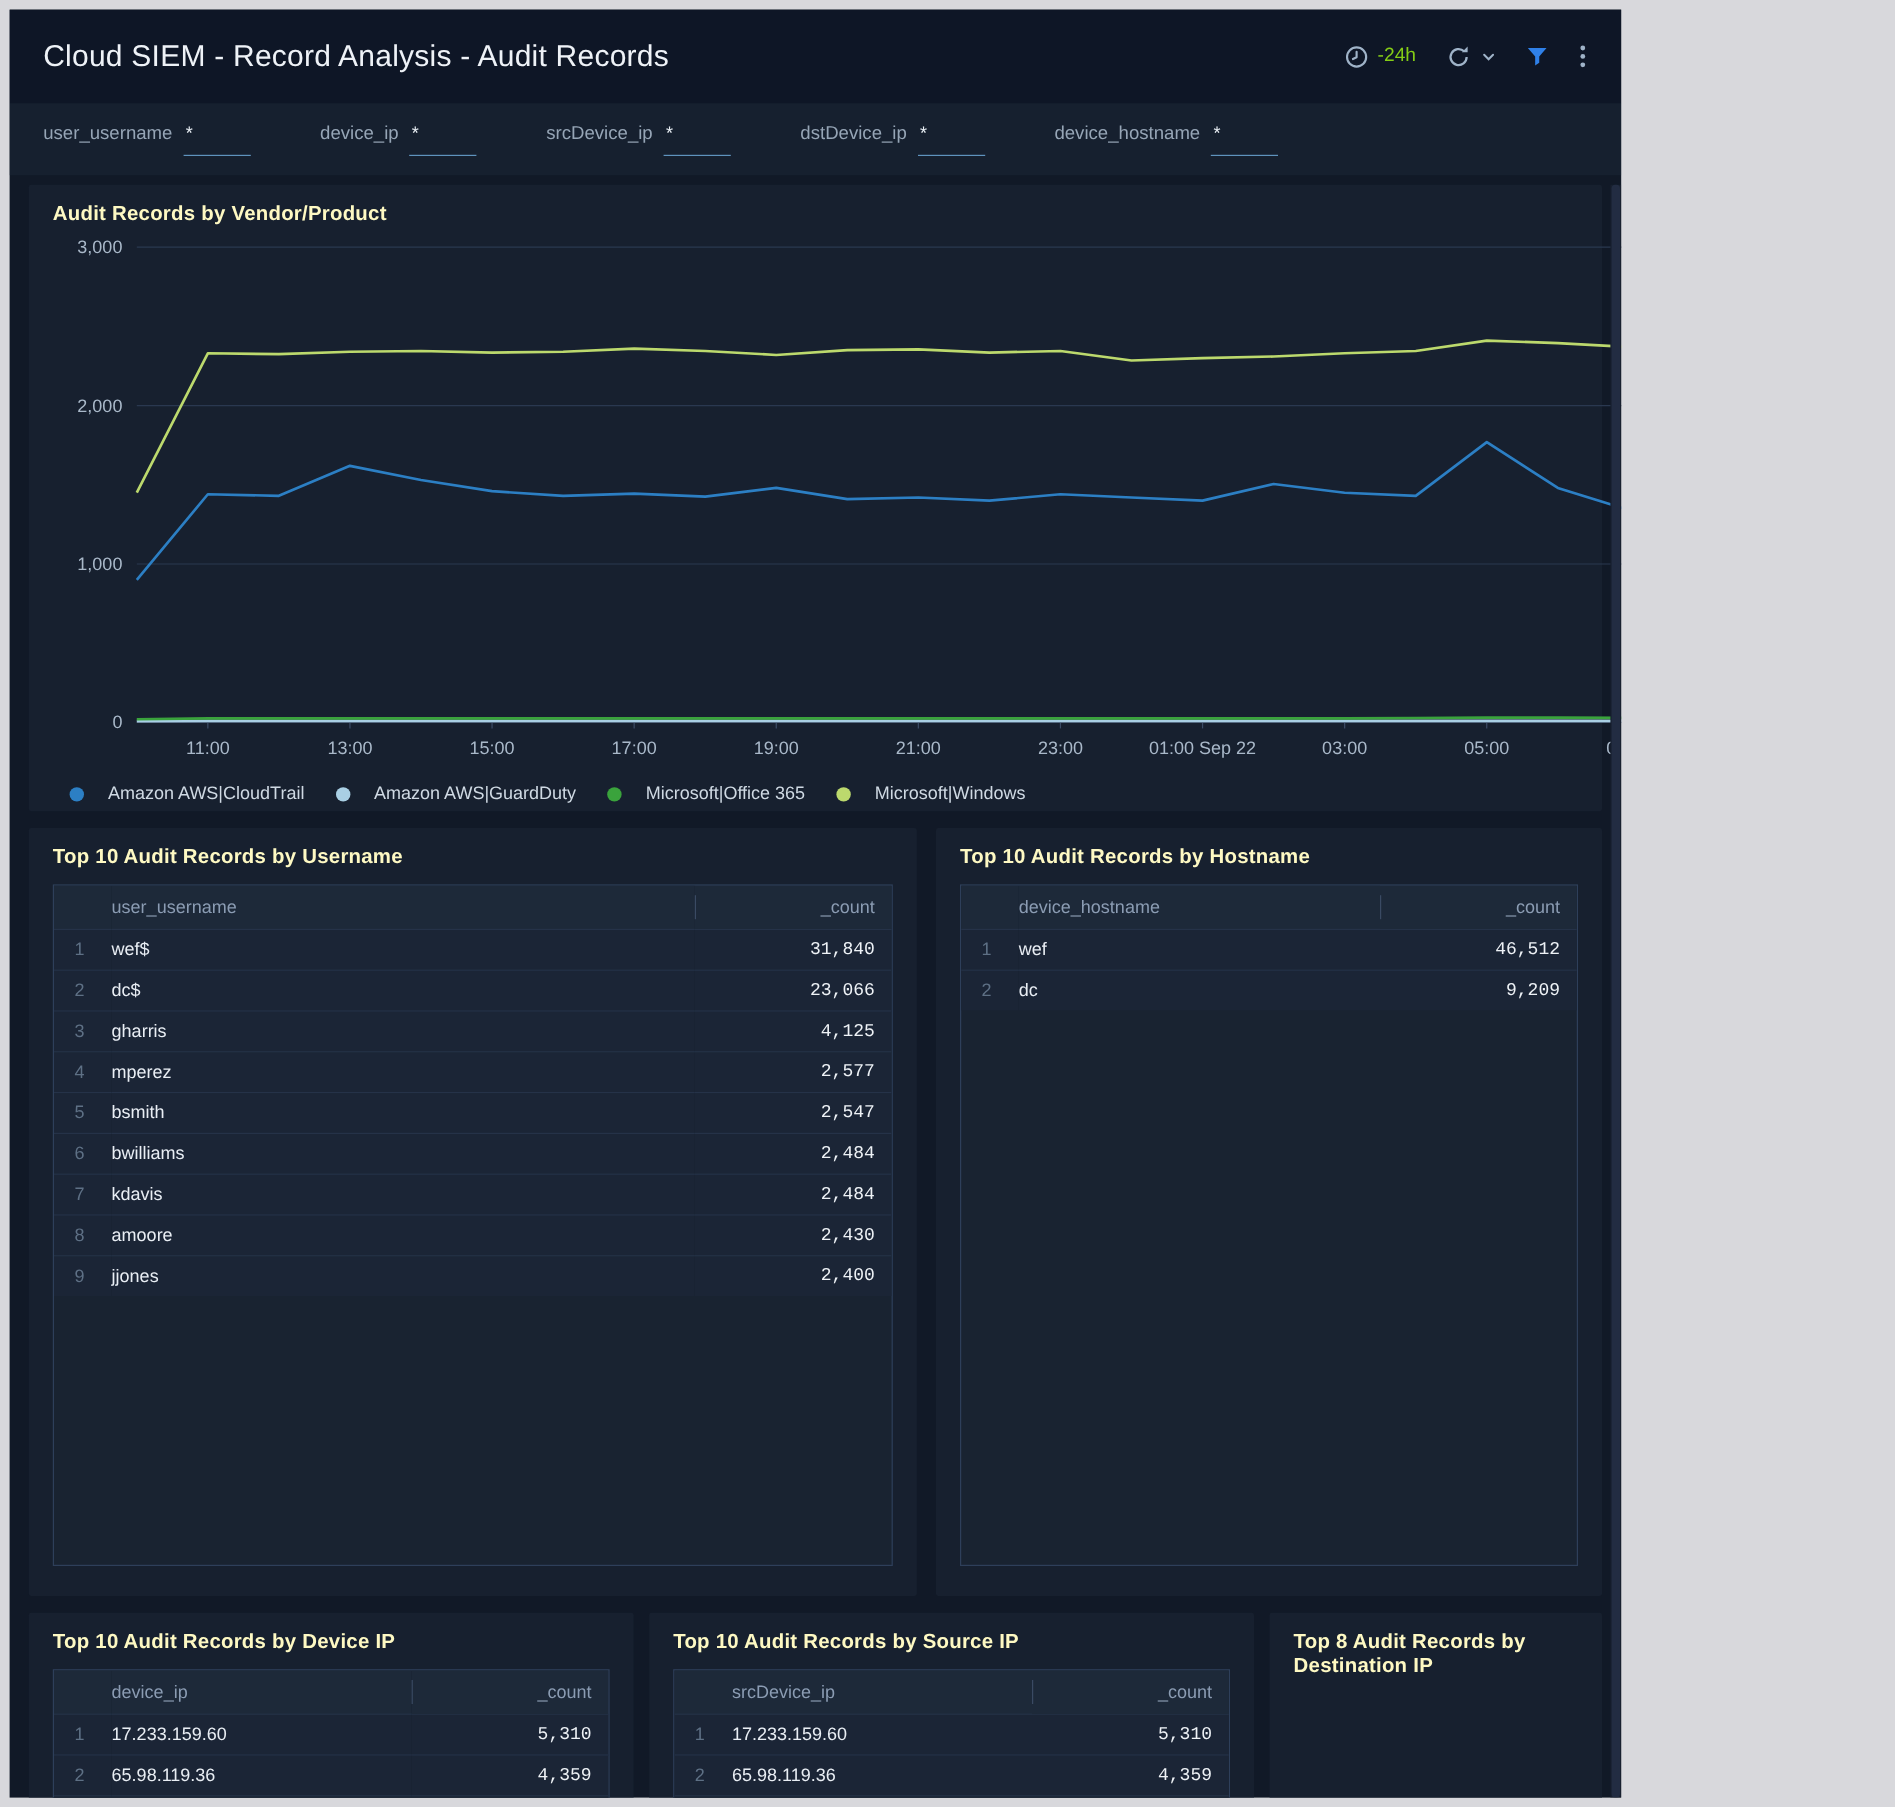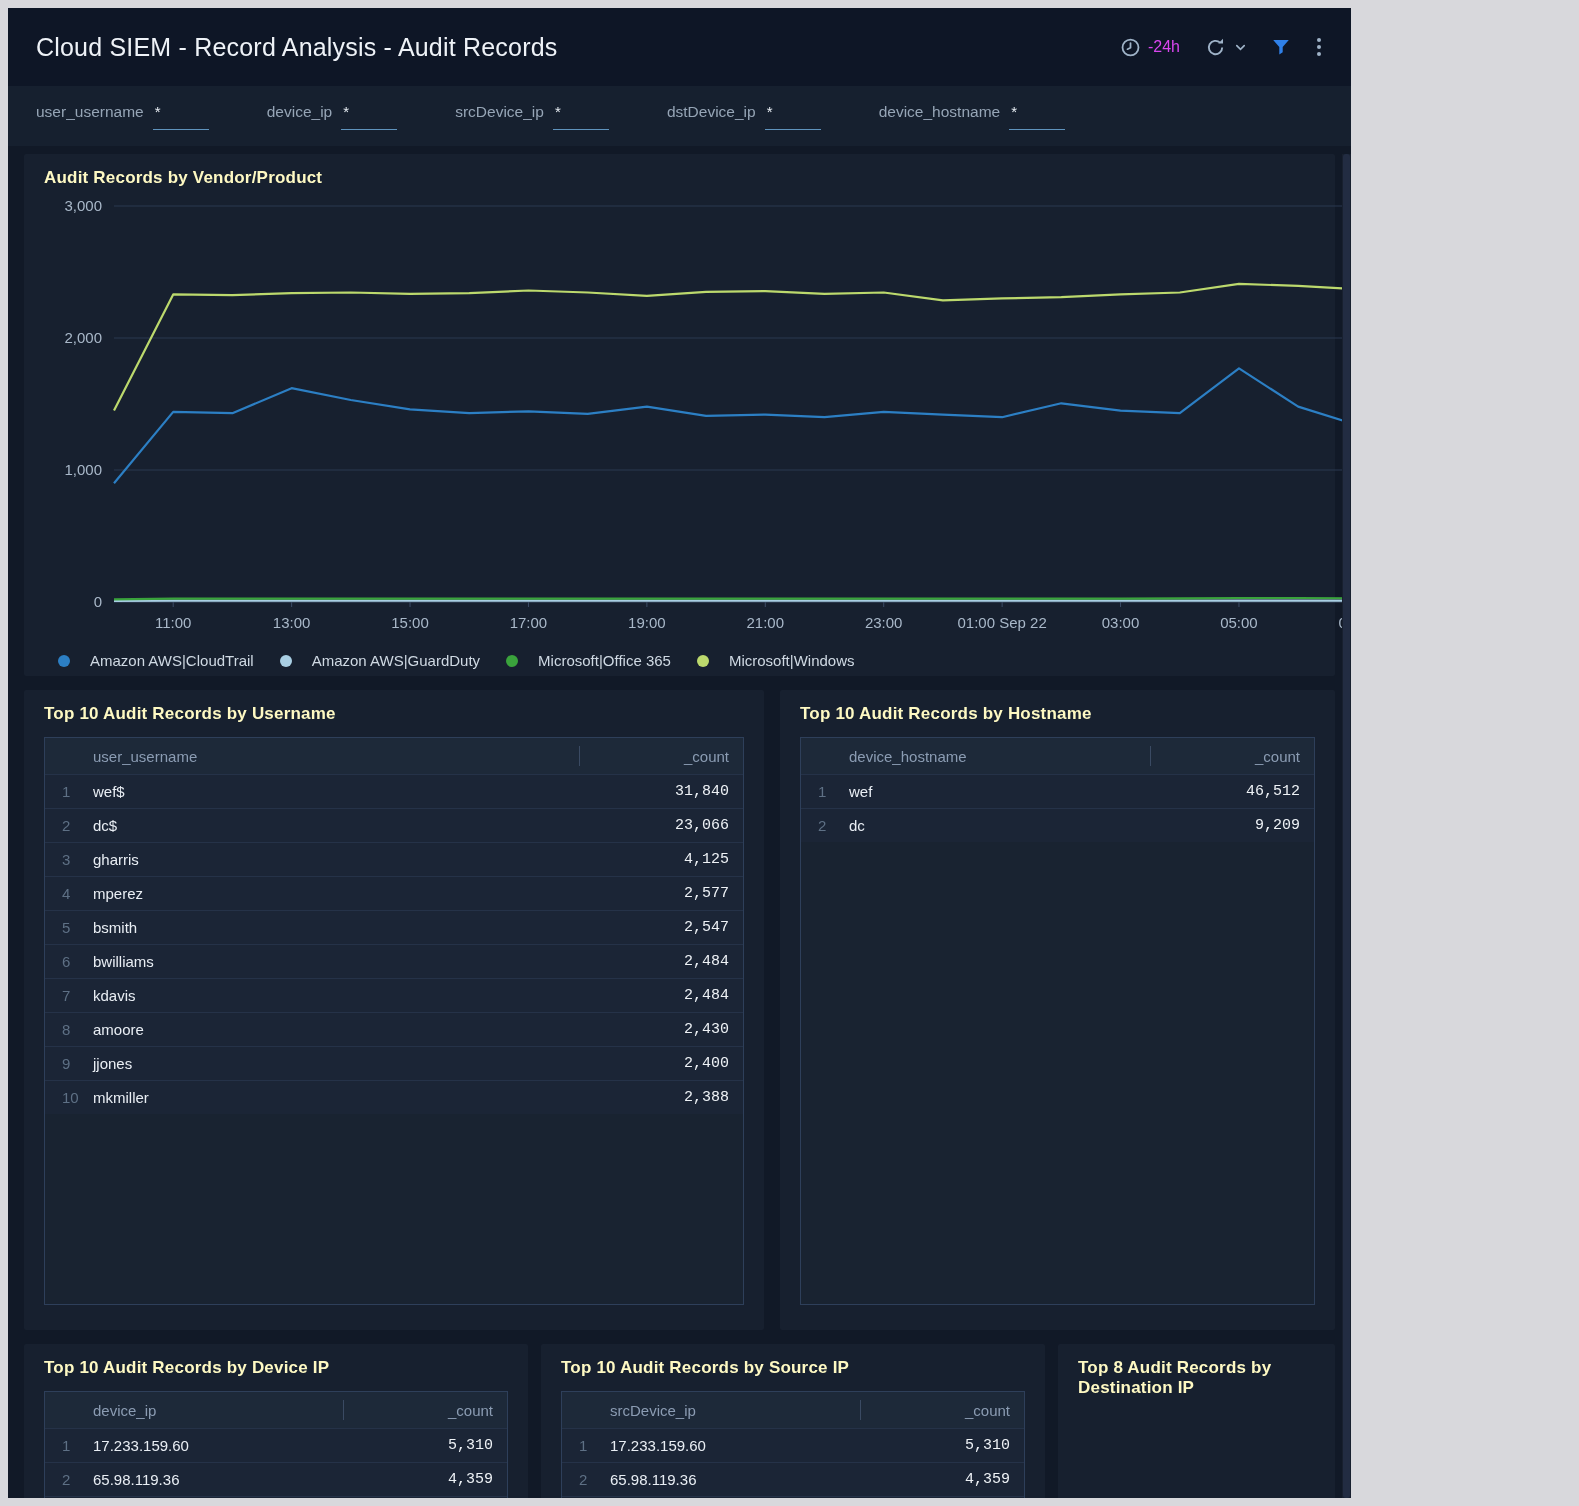--- a/index.html
+++ b/index.html
@@ -4,21 +4,21 @@
 <style>
   html,body{margin:0;padding:0;background:#d8d8dc;font-family:"Liberation Sans","DejaVu Sans",sans-serif;}
   .app{position:relative;width:1343px;height:1490px;margin:8px;background:#111927;overflow:hidden;}
 
   
   .hdr{height:78px;background:#0e1626;display:flex;align-items:center;padding:0 28px;box-sizing:border-box;}
   .hdr-title{font-size:25px;font-weight:500;color:#eef2f7;letter-spacing:.2px;}
   .hdr-controls{margin-left:auto;display:flex;align-items:center;gap:24px;}
   .ctl{display:flex;align-items:center;gap:7px;color:#a9bccf;cursor:pointer;}
   .ctl svg{display:block;}
-  .time-label{font-size:16px;color:#d946ef;}
+  .time-label{font-size:16px;color:#84cc16;}
   .kebab{display:flex;flex-direction:column;gap:3px;padding:2px;}
   .kebab i{width:4px;height:4px;border-radius:50%;background:#9fb3c8;display:block;}
 
   
   .filters{height:60px;background:#16202f;display:flex;align-items:center;padding:0 28px;gap:58px;box-sizing:border-box;}
   .ffield{display:flex;align-items:baseline;gap:9px;}
   .flabel{font-size:15.5px;color:#96a5b6;}
   .finput{min-width:52px;border-bottom:1px solid #5f93bd;padding:0 2px 9px 2px;color:#e9eff5;font-size:15px;}
 
   
@@ -242,25 +242,20 @@
                 <tr>
                   <td class="idx">8</td>
                   <td class="val">amoore</td>
                   <td class="cnt">2,430</td>
                 </tr>
                 <tr>
                   <td class="idx">9</td>
                   <td class="val">jjones</td>
                   <td class="cnt">2,400</td>
                 </tr>
-                <tr>
-                  <td class="idx">10</td>
-                  <td class="val">mkmiller</td>
-                  <td class="cnt">2,388</td>
-                </tr>
               </tbody>
           </table>
         </div>
       </div>
       <div class="panel p-host">
         <div class="ptitle">Top 10 Audit Records by Hostname</div>
         <div class="tablebox tb-tall">
           <table>
             <thead>
               <tr>

